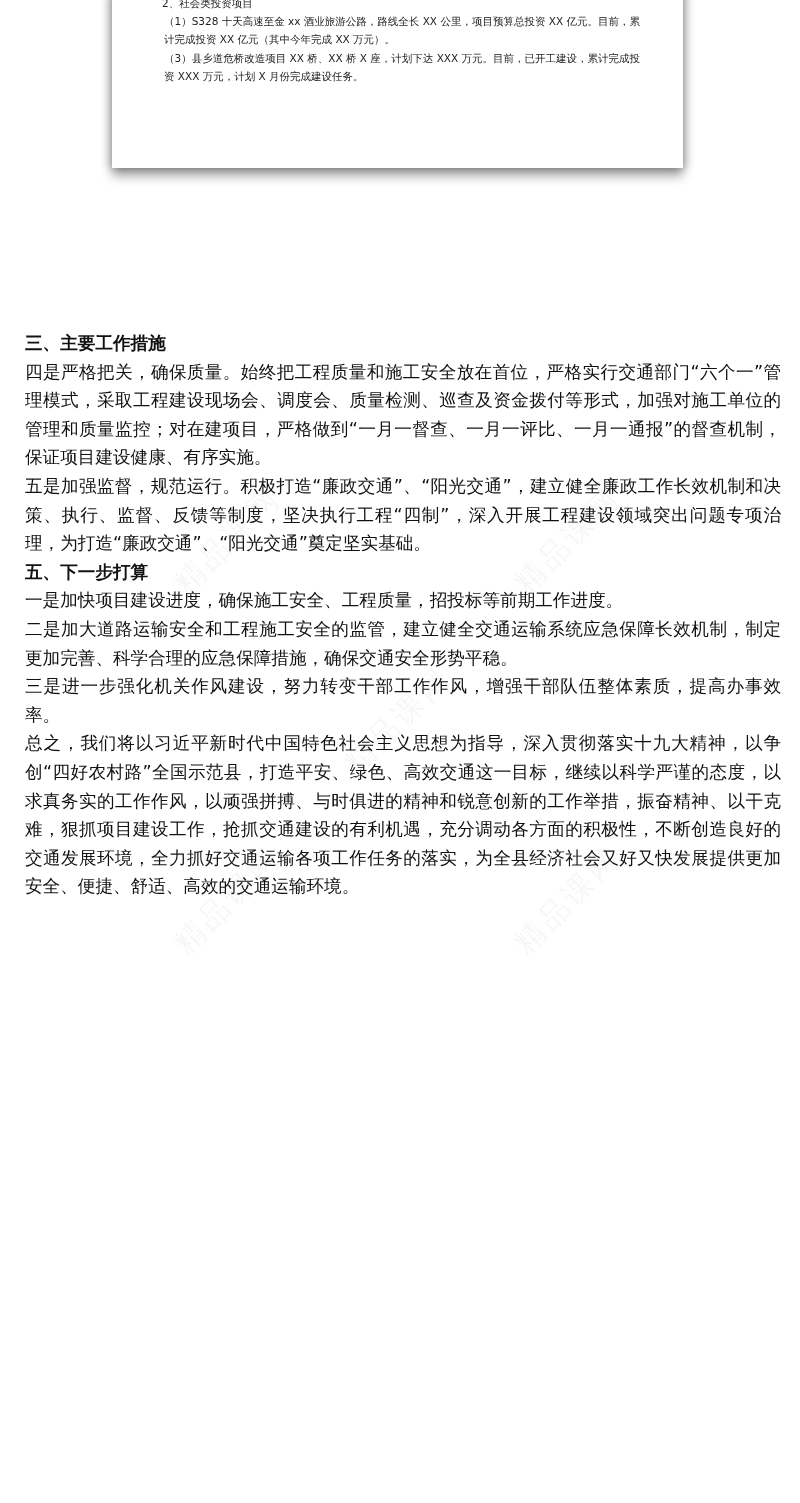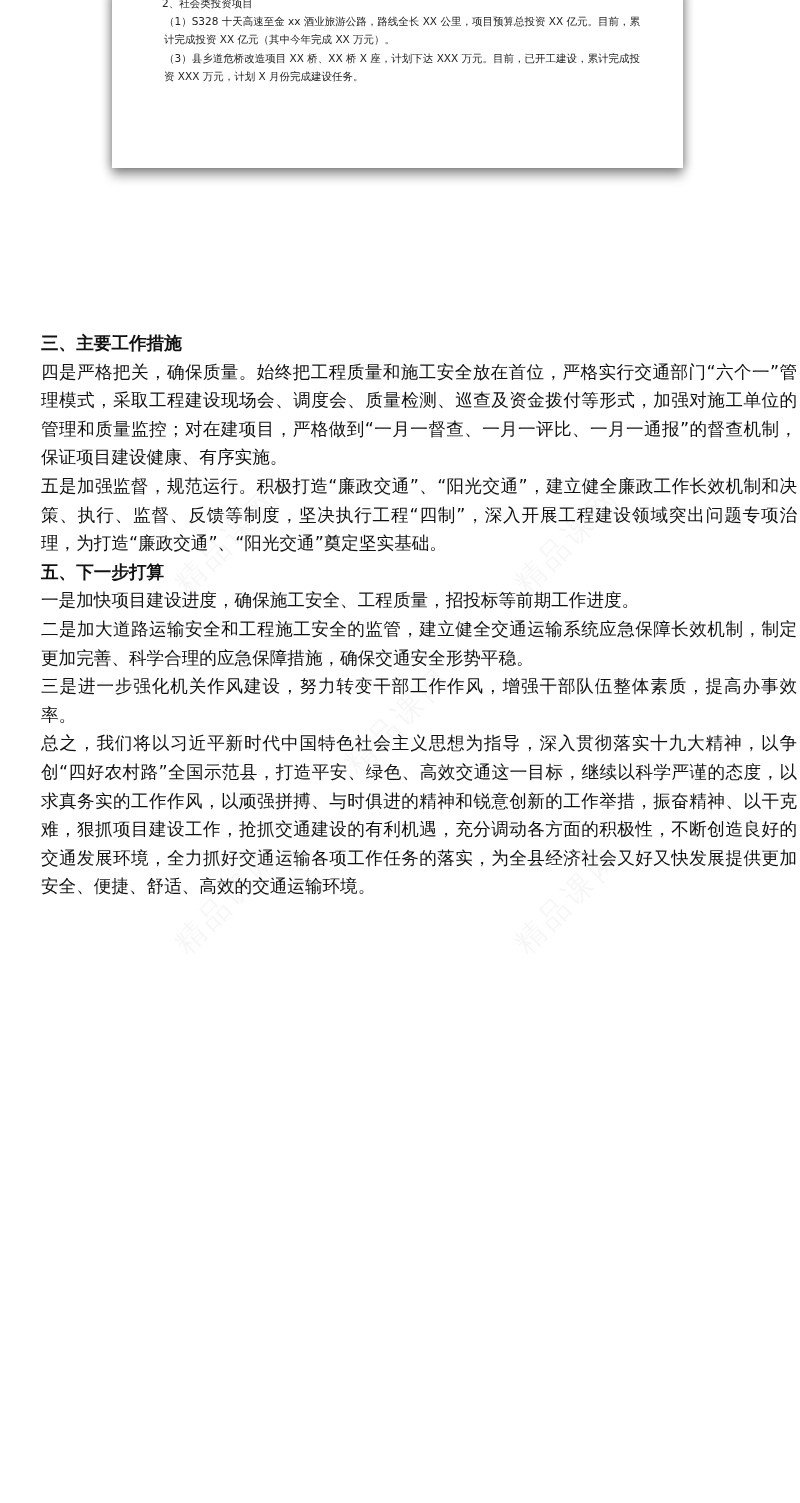--- a/index.html
+++ b/index.html
@@ -34,21 +34,20 @@
     .card-inner .indent { padding-left: 2px; }
     .doc {
       position: absolute;
       left: 25px;
       top: 329px;
       width: 756px;
       font-size: 17.6px;
       line-height: 28.6px;
       color: #111111;
       text-align: justify;
-      margin-left: 16px;
     }
     .doc p { margin: 0; }
     .doc h2 {
       margin: 0;
       font-size: 17.6px;
       line-height: 28.6px;
       font-weight: bold;
     }
     .watermark {
       position: absolute;

